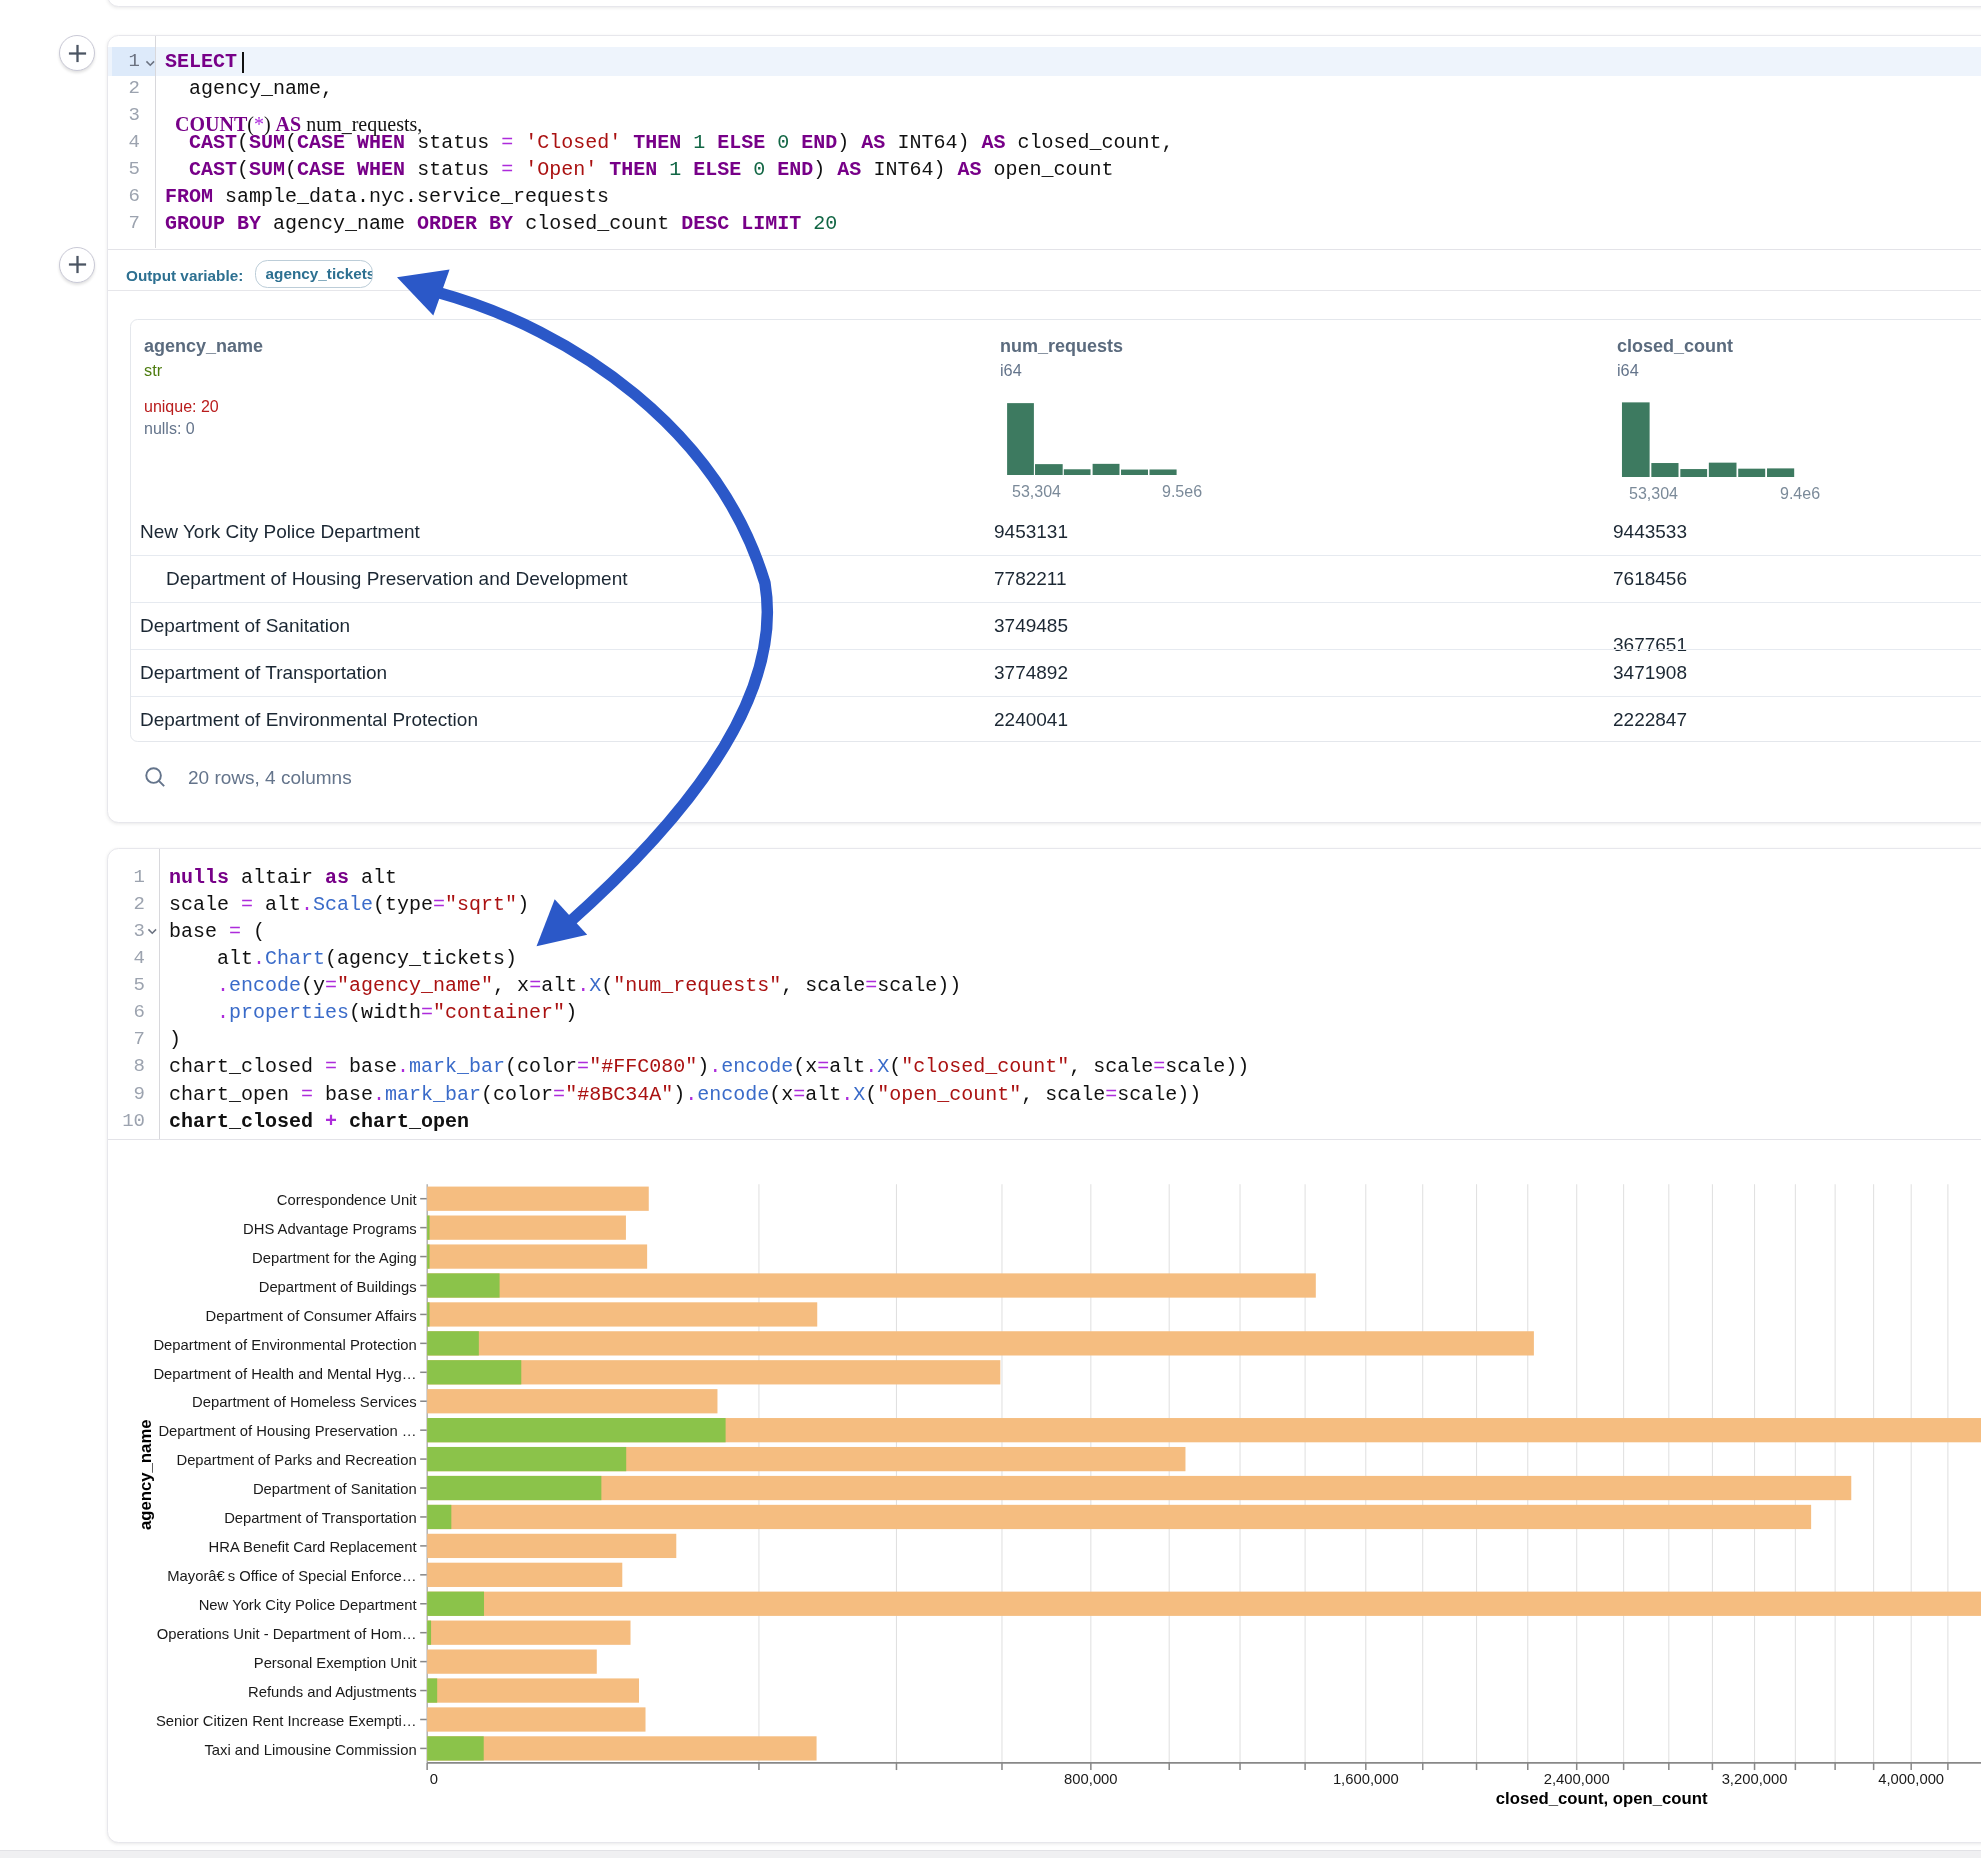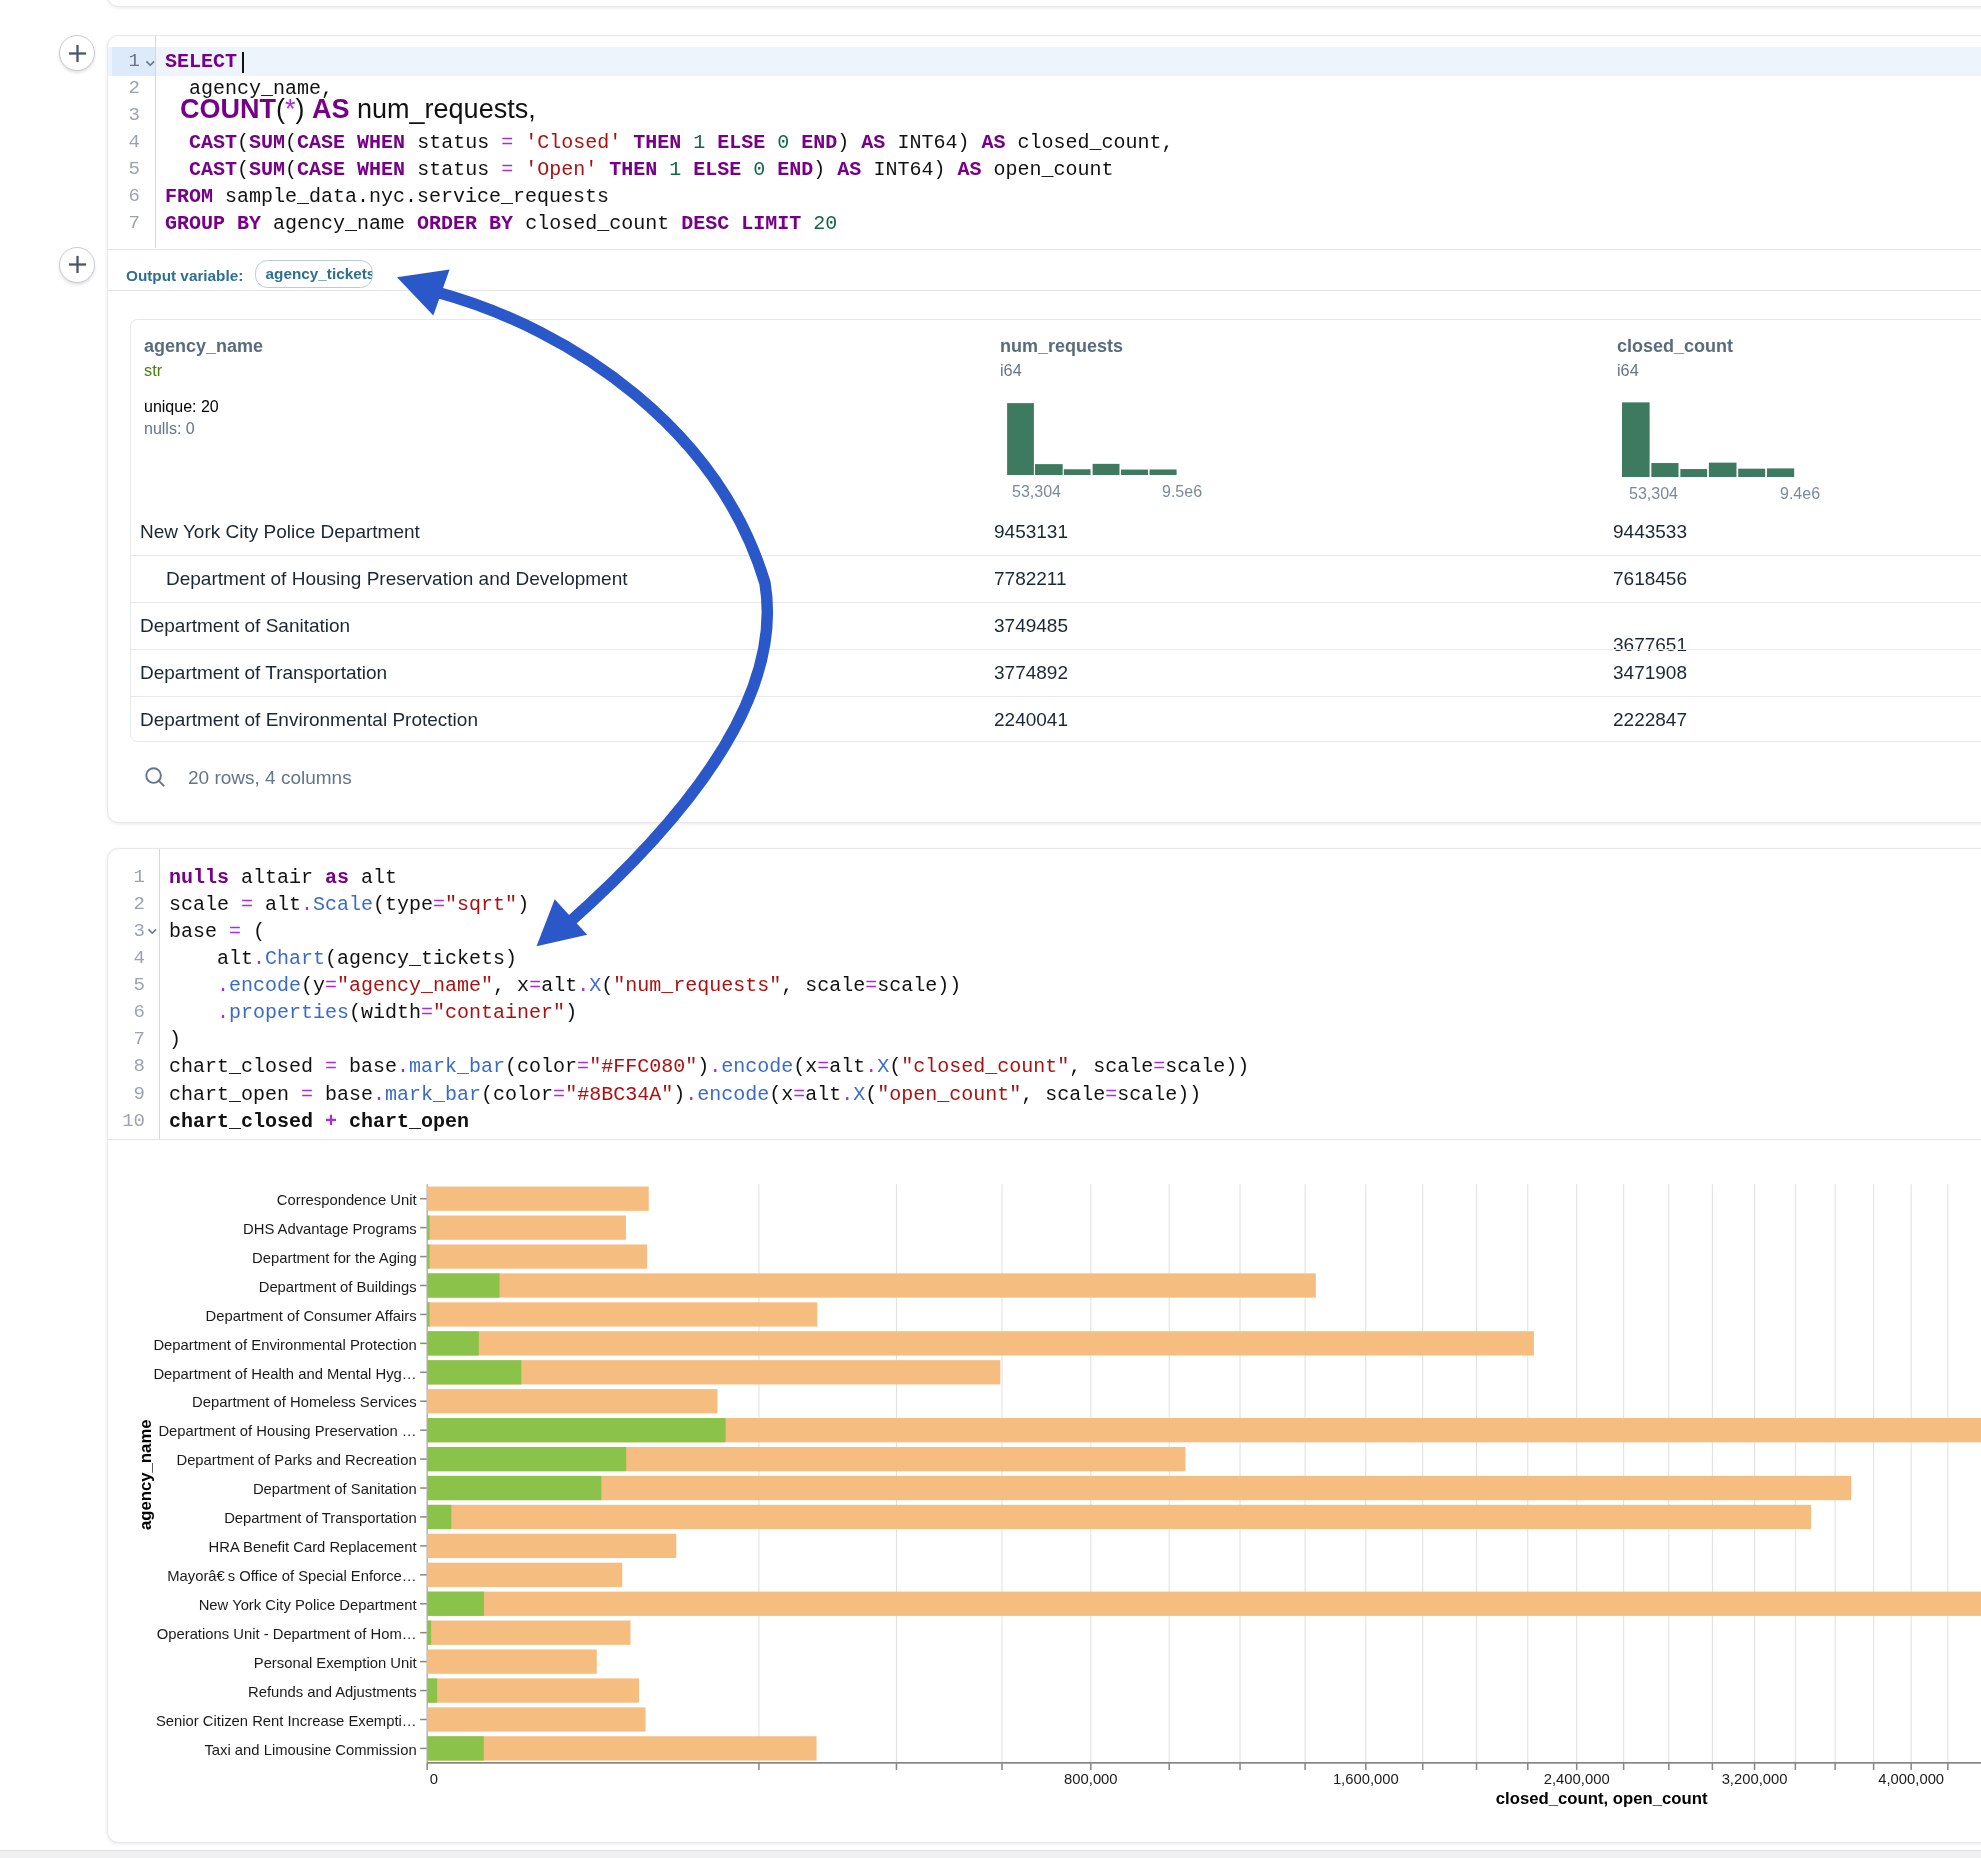--- a/index.html
+++ b/index.html
@@ -16,21 +16,21 @@
 <div style="position:absolute;left:83px;top:129px;width:57px;height:27px;line-height:27px;text-align:right;font-family:'Liberation Mono',monospace;font-size:19px;color:#9ca3af;">4</div>
 <div style="position:absolute;left:83px;top:156px;width:57px;height:27px;line-height:27px;text-align:right;font-family:'Liberation Mono',monospace;font-size:19px;color:#9ca3af;">5</div>
 <div style="position:absolute;left:83px;top:183px;width:57px;height:27px;line-height:27px;text-align:right;font-family:'Liberation Mono',monospace;font-size:19px;color:#9ca3af;">6</div>
 <div style="position:absolute;left:83px;top:210px;width:57px;height:27px;line-height:27px;text-align:right;font-family:'Liberation Mono',monospace;font-size:19px;color:#9ca3af;">7</div>
 <svg width="10.5" height="8.6" style="position:absolute;left:145px;top:59px;" viewBox="0 0 11 9">
     <polyline points="1.5,2.5 5.5,6.5 9.5,2.5" fill="none" stroke="#6b7280" stroke-width="1.6"></polyline>
   </svg>
 <div style="position:absolute;left:155px;top:36px;width:1px;height:212px;background:#d8d8dc;"></div>
 <div style="position:absolute;left:165px;top:48px;height:44px;line-height:27px;white-space:pre;font-family:'Liberation Mono',monospace;font-size:20px;color:#111111;"><span style="color:#770088;font-weight:bold;">SELECT</span> </div>
 <div style="position:absolute;left:165px;top:75px;height:27px;line-height:27px;white-space:pre;font-family:'Liberation Mono',monospace;font-size:20px;color:#111111;">  agency_name,</div>
-<div style="position:absolute;left:165px;top:96px;height:27px;line-height:27px;white-space:pre;font-family:Liberation Sans, sans-serif;font-size:27px;color:#111111;">  <span style="color:#770088;font-weight:bold;">COUNT</span>(<span style="color:#ad2bdb;">*</span>) <span style="color:#770088;font-weight:bold;">AS</span> num_requests,</div>
+<div style="position:absolute;left:165px;top:111px;height:27px;line-height:27px;white-space:pre;font-family:Liberation Serif, serif;font-size:20px;color:#111111;">  <span style="color:#770088;font-weight:bold;">COUNT</span>(<span style="color:#ad2bdb;">*</span>) <span style="color:#770088;font-weight:bold;">AS</span> num_requests,</div>
 <div style="position:absolute;left:165px;top:129px;height:27px;line-height:27px;white-space:pre;font-family:'Liberation Mono',monospace;font-size:20px;color:#111111;">  <span style="color:#770088;font-weight:bold;">CAST</span>(<span style="color:#770088;font-weight:bold;">SUM</span>(<span style="color:#770088;font-weight:bold;">CASE</span> <span style="color:#770088;font-weight:bold;">WHEN</span> status <span style="color:#ad2bdb;">=</span> <span style="color:#aa1111;">'Closed'</span> <span style="color:#770088;font-weight:bold;">THEN</span> <span style="color:#116644;">1</span> <span style="color:#770088;font-weight:bold;">ELSE</span> <span style="color:#116644;">0</span> <span style="color:#770088;font-weight:bold;">END</span>) <span style="color:#770088;font-weight:bold;">AS</span> INT64) <span style="color:#770088;font-weight:bold;">AS</span> closed_count,</div>
 <div style="position:absolute;left:165px;top:156px;height:27px;line-height:27px;white-space:pre;font-family:'Liberation Mono',monospace;font-size:20px;color:#111111;">  <span style="color:#770088;font-weight:bold;">CAST</span>(<span style="color:#770088;font-weight:bold;">SUM</span>(<span style="color:#770088;font-weight:bold;">CASE</span> <span style="color:#770088;font-weight:bold;">WHEN</span> status <span style="color:#ad2bdb;">=</span> <span style="color:#aa1111;">'Open'</span> <span style="color:#770088;font-weight:bold;">THEN</span> <span style="color:#116644;">1</span> <span style="color:#770088;font-weight:bold;">ELSE</span> <span style="color:#116644;">0</span> <span style="color:#770088;font-weight:bold;">END</span>) <span style="color:#770088;font-weight:bold;">AS</span> INT64) <span style="color:#770088;font-weight:bold;">AS</span> open_count</div>
 <div style="position:absolute;left:165px;top:183px;height:27px;line-height:27px;white-space:pre;font-family:'Liberation Mono',monospace;font-size:20px;color:#111111;"><span style="color:#770088;font-weight:bold;">FROM</span> sample_data.nyc.service_requests</div>
 <div style="position:absolute;left:165px;top:210px;height:27px;line-height:27px;white-space:pre;font-family:'Liberation Mono',monospace;font-size:20px;color:#111111;"><span style="color:#770088;font-weight:bold;">GROUP</span> <span style="color:#770088;font-weight:bold;">BY</span> agency_name <span style="color:#770088;font-weight:bold;">ORDER</span> <span style="color:#770088;font-weight:bold;">BY</span> closed_count <span style="color:#770088;font-weight:bold;">DESC</span> <span style="color:#770088;font-weight:bold;">LIMIT</span> <span style="color:#116644;">20</span></div>
 <div style="position:absolute;left:242px;top:52px;width:1.5px;height:21px;background:#111;"></div>
 <div style="position:absolute;left:108px;top:249px;width:1910px;height:1px;background:#e3e3e8;"></div>
 
 <div style="position:absolute;left:126px;top:267px;font-size:15.3px;font-weight:bold;color:#2d7091;">Output variable:&nbsp;</div>
 <div style="position:absolute;left:255px;top:260px;width:118px;height:28px;border:1.4px solid #bccdd8;border-radius:12.4px;overflow:hidden;">
 <div style="position:absolute;left:9.6px;top:3.8px;font-size:15.3px;font-weight:bold;color:#2d7091;white-space:nowrap;">agency_tickets</div>
@@ -52,21 +52,21 @@
 <div style="position:absolute;left:131px;top:649px;width:1911px;height:1px;background:#e6eaf0;"></div>
 <div style="position:absolute;left:140px;top:662px;font-size:19px;color:#1b2733;">Department of Transportation</div>
 <div style="position:absolute;left:994px;top:662px;font-size:19px;color:#1b2733;">3774892</div>
 <div style="position:absolute;left:1613px;top:662px;font-size:19px;color:#1b2733;">3471908</div>
 <div style="position:absolute;left:131px;top:696px;width:1911px;height:1px;background:#e6eaf0;"></div>
 <div style="position:absolute;left:140px;top:709px;font-size:19px;color:#1b2733;">Department of Environmental Protection</div>
 <div style="position:absolute;left:994px;top:709px;font-size:19px;color:#1b2733;">2240041</div>
 <div style="position:absolute;left:1613px;top:709px;font-size:19px;color:#1b2733;text-align:center;">2222847</div>
 <div style="position:absolute;left:144px;top:336px;font-size:18px;font-weight:bold;color:#5b6b7e;">agency_name</div>
 <div style="position:absolute;left:144px;top:361px;font-size:16.3px;color:#4d7c0f;">str</div>
-<div style="position:absolute;left:144px;top:398px;font-size:16px;color:#000000;">unique: 20</div>
+<div style="position:absolute;left:144px;top:398px;font-size:16px;color:#b91c1c;">unique: 20</div>
 <div style="position:absolute;left:144px;top:420px;font-size:16px;color:#64748b;">nulls: 0</div>
 <div style="position:absolute;left:1000px;top:336px;font-size:18px;font-weight:bold;color:#5b6b7e;">num_requests</div>
 <div style="position:absolute;left:1000px;top:361px;font-size:16.3px;color:#64748b;">i64</div>
 <svg width="182" height="153" style="position:absolute;left:1006px;top:322px;" viewBox="0 0 190 160.5">
     <rect x="0.7" y="85.1" width="28.1" height="75.4" fill="#3d7a60"></rect>
     <rect x="30.0" y="149.1" width="29.0" height="11.4" fill="#3d7a60"></rect>
     <rect x="60.2" y="154.5" width="28.0" height="6.0" fill="#3d7a60"></rect>
     <rect x="90.4" y="148.8" width="28.2" height="11.7" fill="#3d7a60"></rect>
     <rect x="120.2" y="154.8" width="28.3" height="5.7" fill="#3d7a60"></rect>
     <rect x="150.1" y="154.7" width="28.4" height="5.8" fill="#3d7a60"></rect>

